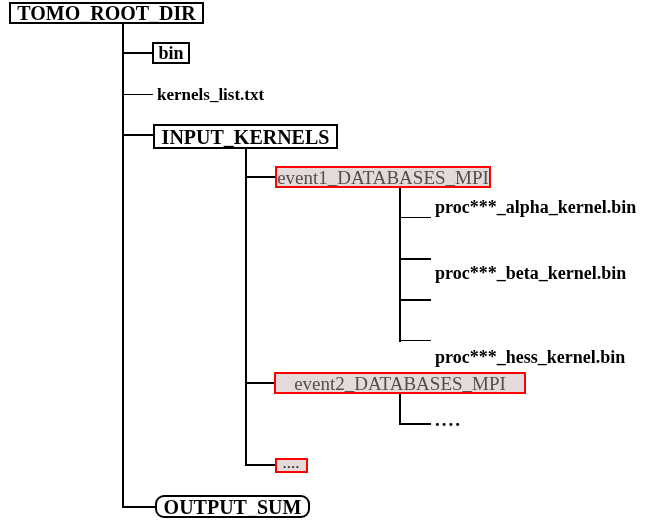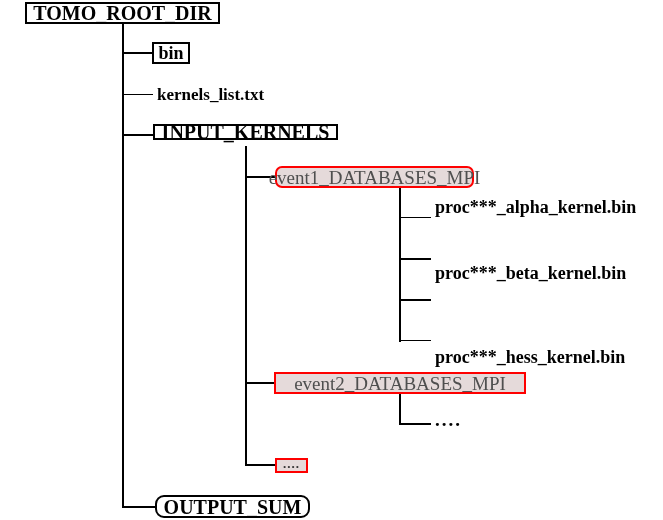--- a/index.html
+++ b/index.html
@@ -72,29 +72,29 @@
   <div class="line" style="left:245px; top:176px; width:30px; height:2px;"></div>
   <div class="line" style="left:399px; top:217px; width:32px; height:1px;"></div>
   <div class="line" style="left:399px; top:258px; width:32px; height:2px;"></div>
   <div class="line" style="left:399px; top:299px; width:32px; height:2px;"></div>
   <div class="line" style="left:399px; top:340px; width:32px; height:1px;"></div>
   <div class="line" style="left:245px; top:382px; width:30px; height:2px;"></div>
   <div class="line" style="left:399px; top:423px; width:32px; height:2px;"></div>
   <div class="line" style="left:245px; top:464px; width:30px; height:2px;"></div>
   <div class="line" style="left:122px; top:506px; width:33px; height:2px;"></div>
 
-  <div class="dirbox" style="left:25px; top:2px; width:195px; height:22px; font-size:20px;">TOMO_ROOT_DIR</div>
+  <div class="dirbox" style="left:9px; top:2px; width:195px; height:22px; font-size:20px;">TOMO_ROOT_DIR</div>
 
   <div class="dirbox" style="left:152px; top:42px; width:38px; height:22px; font-size:18px;">bin</div>
 
   <div class="filelabel" style="left:157px; top:86px; font-size:17px;">kernels_list.txt</div>
 
-  <div class="dirbox" style="left:153px; top:124px; width:185px; height:16px; font-size:20px;">INPUT_KERNELS</div>
+  <div class="dirbox" style="left:153px; top:124px; width:185px; height:25px; font-size:20px;">INPUT_KERNELS</div>
 
-  <div class="hibox" style="left:275px; top:166px; width:199px; height:22px;border-radius:7px;">event1_DATABASES_MPI</div>
+  <div class="hibox" style="left:275px; top:166px; width:216px; height:22px;">event1_DATABASES_MPI</div>
 
   <div class="filelabel" style="left:435px; top:198px;">proc***_alpha_kernel.bin</div>
 
   <div class="filelabel" style="left:435px; top:264px;">proc***_beta_kernel.bin</div>
 
 
   <div class="filelabel" style="left:435px; top:332px;margin-top:16px;">proc***_hess_kernel.bin</div>
 
   <div class="hibox" style="left:274px; top:372px; width:252px; height:22px;">event2_DATABASES_MPI</div>
 

